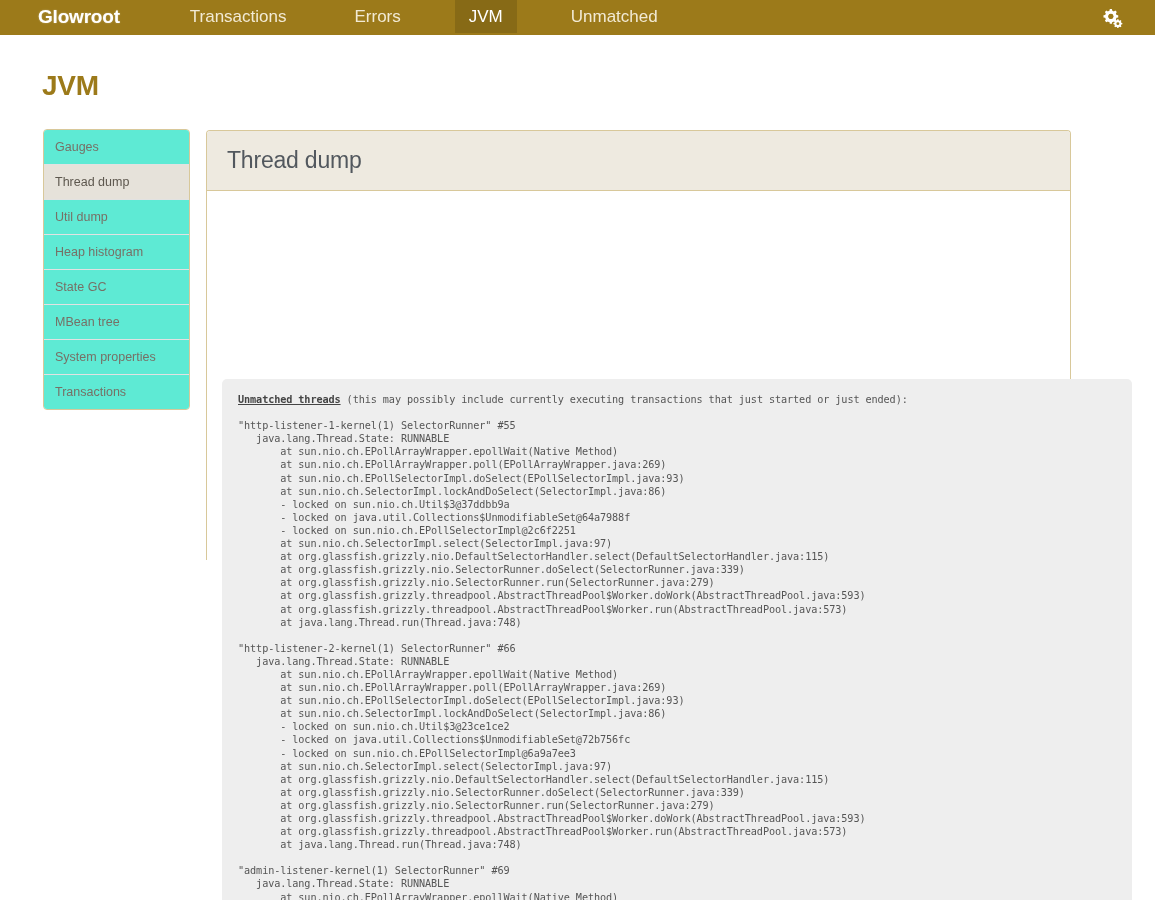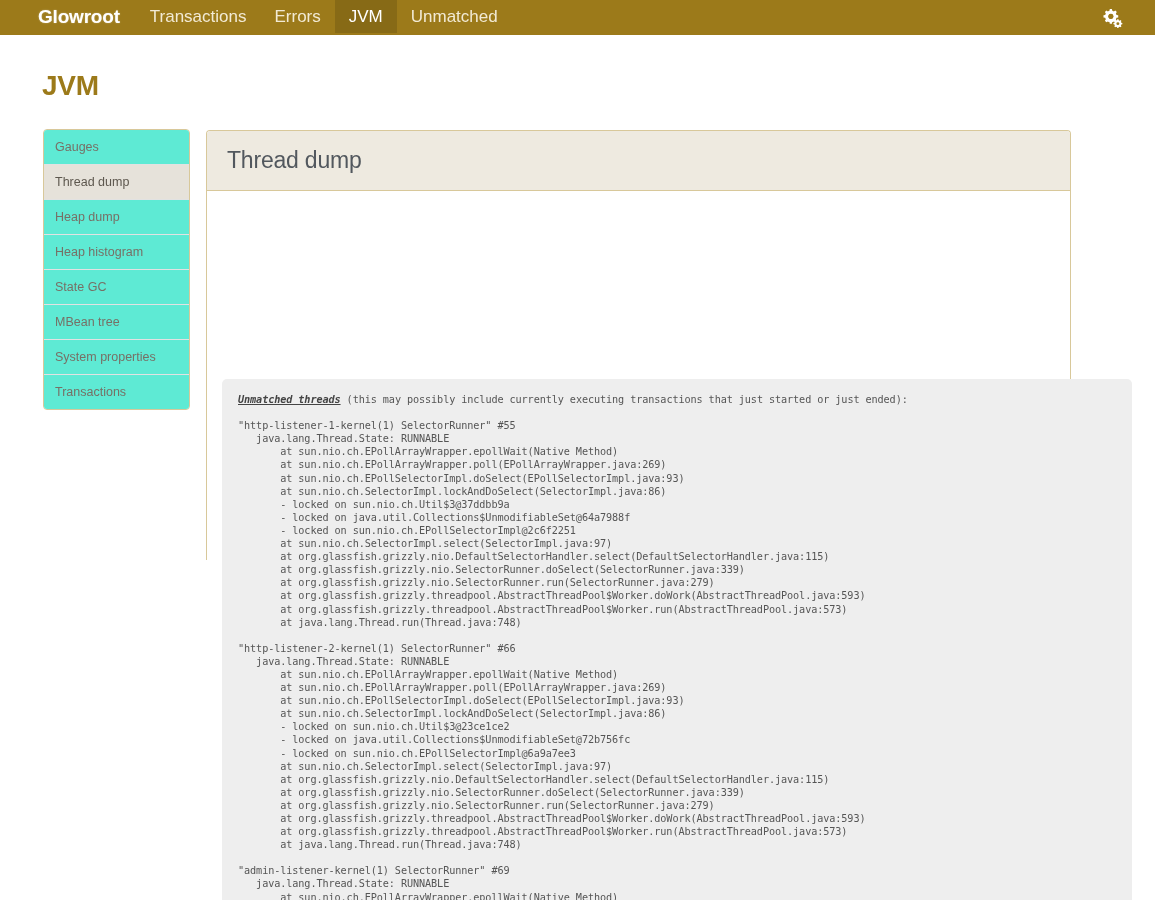--- a/index.html
+++ b/index.html
@@ -20,20 +20,21 @@
     height: 35px;
     background: #9c7a1a;
     display: flex;
     align-items: stretch;
     position: relative;
   }
   .navbar-inner {
     display: flex;
     align-items: stretch;
     height: 33px;
+    gap: 40px;
   }
   .brand {
     color: #ffffff;
     font-size: 19px;
     font-weight: bold;
     letter-spacing: -0.2px;
     padding: 0 16px 0 38px;
     display: flex;
     align-items: center;
     text-shadow: 0 0 2px rgba(255,255,255,0.35);
@@ -190,21 +191,20 @@
     line-height: 13.1px;
     color: #555555;
     white-space: pre;
     letter-spacing: -0.1px;
   }
   pre.dump .hdr-link {
     text-decoration: underline;
     color: #444444;
     font-weight: bold;
     cursor: pointer;
-    font-style: italic;
   }
 </style>
 </head>
 <body>
 
 <div class="navbar">
   <div class="navbar-inner">
     <div class="brand">Glowroot</div>
     <div class="nav-item">Transactions</div>
     <div class="nav-item">Errors</div>
@@ -225,21 +225,21 @@
 
 <div class="page">
 
   <h1 class="page-title">JVM</h1>
 
   <div class="content-row">
 
     <nav class="sidebar">
       <div class="sidebar-item">Gauges</div>
       <div class="sidebar-item active">Thread dump</div>
-      <div class="sidebar-item">Heap dump</div>
+      <div class="sidebar-item">Util dump</div>
       <div class="sidebar-item">Heap histogram</div>
       <div class="sidebar-item">State GC</div>
       <div class="sidebar-item">MBean tree</div>
       <div class="sidebar-item">System properties</div>
       <div class="sidebar-item">Transactions</div>
     </nav>
 
     <section class="panel">
       <div class="panel-heading">
         <h2 class="panel-title">Thread dump</h2>

